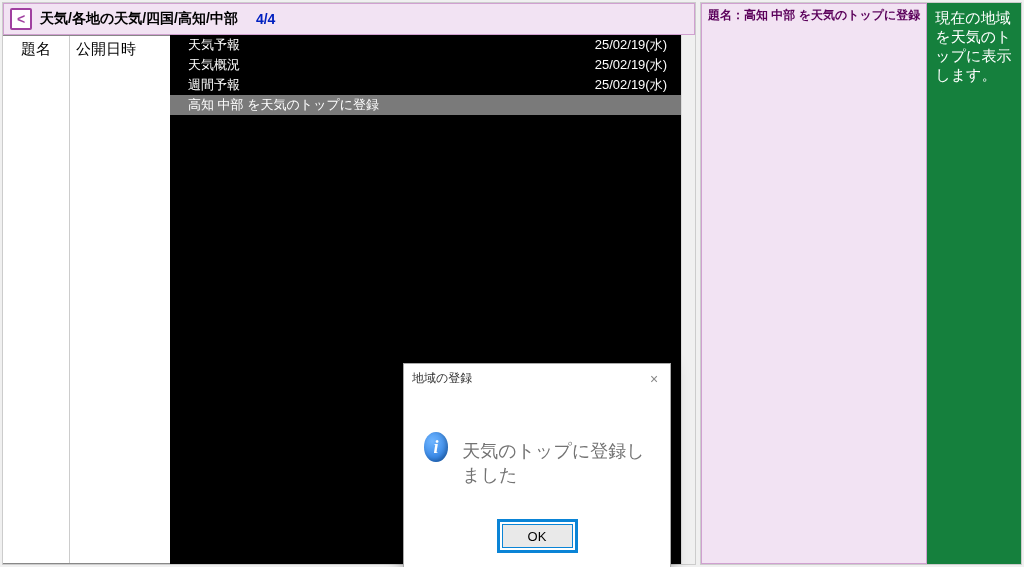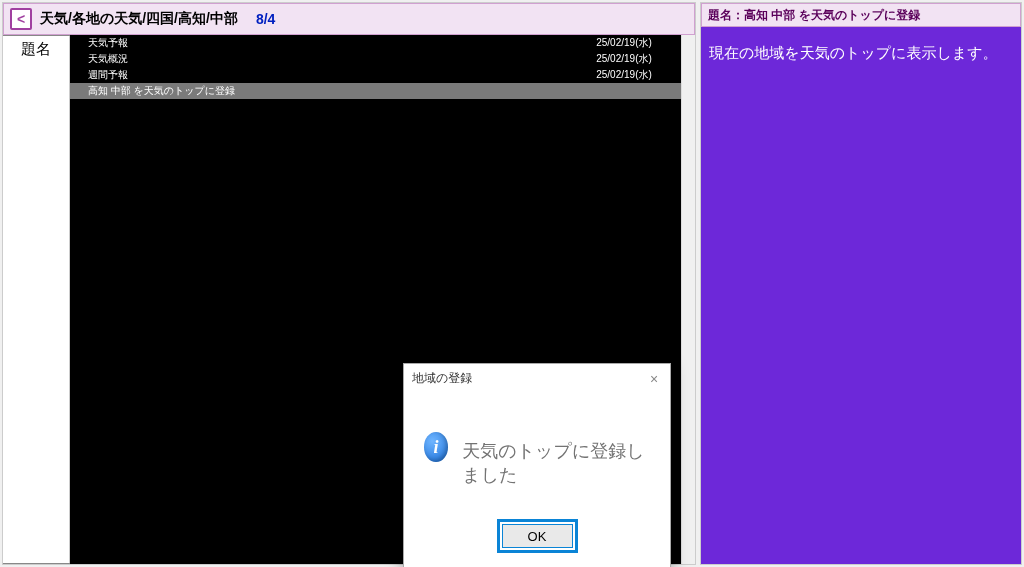--- a/index.html
+++ b/index.html
@@ -20,21 +20,20 @@
   }
   .left-panel {
     flex: 0 0 694px;
     display: flex;
     flex-direction: column;
     border: 1px solid #ccc;
   }
   .right-panel {
     flex: 1;
     display: flex;
-    flex-direction: column;
     border: 1px solid #ccc;
   }
   .breadcrumb-bar {
     background: #f2e3f3;
     border: 1px solid #d0a0d0;
     display: flex;
     align-items: center;
     padding: 4px 6px;
     gap: 8px;
     font-size: 14px;
@@ -61,50 +60,50 @@
     border-bottom: 1px solid #888;
     font-size: 15px;
     color: #000;
   }
   .th-title { flex: 1; padding: 4px 18px; border-right: 1px solid #ccc; }
   .th-date  { flex: 0 0 100px; padding: 4px 6px; text-align: left; }
   .list-body {
     flex: 1;
     background: #000;
     color: #fff;
-    font-size: 10px;
+    font-size: 13px;
     overflow: hidden;
   }
   .list-row {
     display: flex;
     padding: 1px 0 1px 18px;
     align-items: center;
   }
   .list-row .cell-title { flex: 1; }
-  .list-row .cell-date  { flex: 0 0 110px; text-align: center; padding-right: 4px; }
+  .list-row .cell-date  { flex: 0 0 110px; text-align: right; padding-right: 14px; }
   .list-row.selected {
     background: #7a7a7a;
   }
   .info-header {
     background: #f2e3f3;
     border: 1px solid #d0a0d0;
     font-size: 12px;
     font-weight: bold;
     color: #5a005a;
     padding: 2px 6px;
     line-height: 1.5;
     white-space: nowrap;
     overflow: hidden;
   }
   .detail-body {
     flex: 1;
-    background: #6d28d9;
+    background: #15803d;
     color: #fff;
     font-size: 15px;
-    padding: 17px 8px;
+    padding: 6px 8px;
   }
   .scrollbar-v {
     width: 14px;
     background: #f0f0f0;
     border-left: 1px solid #ddd;
   }
   .left-content { display: flex; flex: 1; }
   .left-main { flex: 1; display: flex; flex-direction: row; }
 
   
@@ -171,27 +170,28 @@
 <body>
 
 <div class="app">
 
   <div class="left-panel">
     <div class="breadcrumb-bar">
       <div class="back-button">
         <span>&lt;</span>
       </div>
       <span>天気/各地の天気/四国/高知/中部</span>
-      <span class="page-counter">8/4</span>
+      <span class="page-counter">4/4</span>
     </div>
 
     <div class="left-content">
       <div class="left-main">
         <div class="table-header">
           <div class="th-title">題名</div>
+          <div class="th-date">公開日時</div>
         </div>
         <div class="list-body">
           <div class="list-row">
             <span class="cell-title">天気予報</span>
             <span class="cell-date">25/02/19(水)</span>
           </div>
           <div class="list-row">
             <span class="cell-title">天気概況</span>
             <span class="cell-date">25/02/19(水)</span>
           </div>

